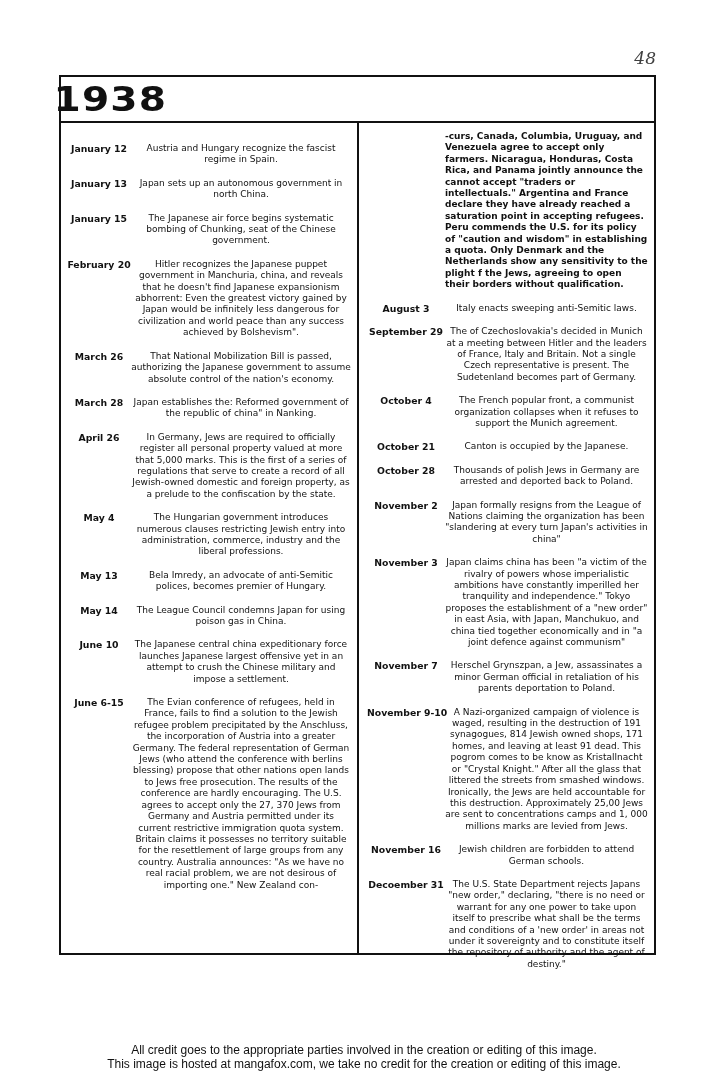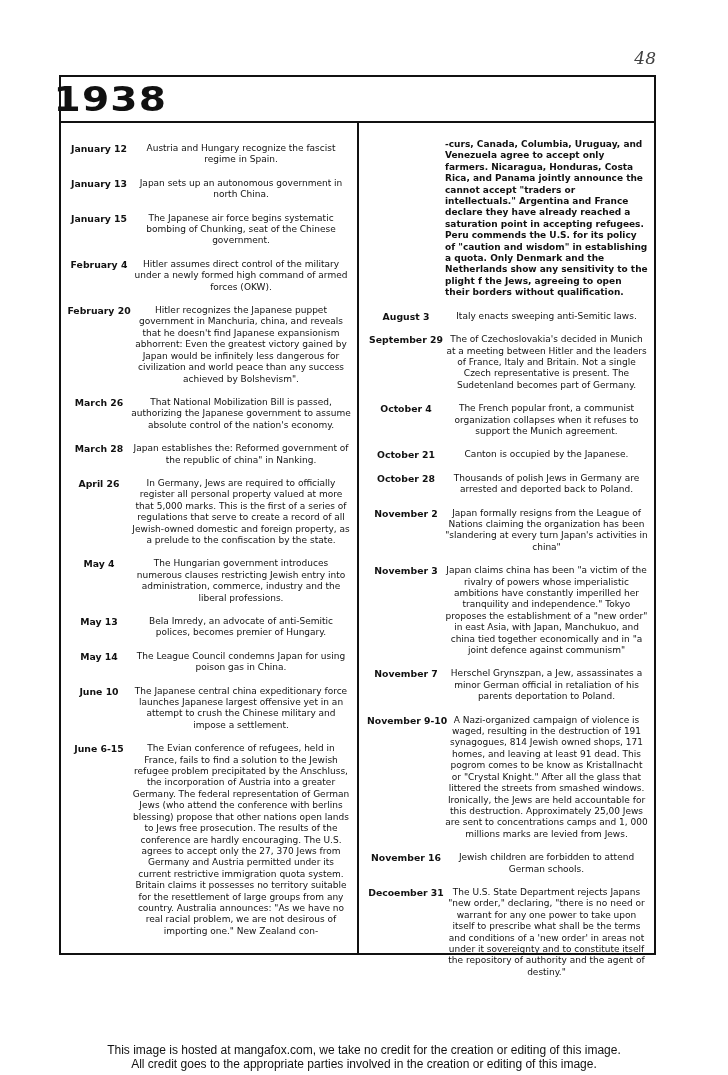--- a/index.html
+++ b/index.html
@@ -4,21 +4,21 @@
 <style>
   html, body { margin: 0; padding: 0; background: #ffffff; }
   body { width: 728px; height: 1075px; position: relative; overflow: hidden; font-family: "DejaVu Sans", sans-serif; color: #111; }
   .page-number { position: absolute; top: 48px; right: 72px; font-family: "DejaVu Serif", serif; font-style: italic; font-size: 17px; color: #404040; }
   .frame { position: absolute; left: 59px; top: 75px; width: 597px; height: 880px; border: 2.5px solid #111; box-sizing: border-box; }
   .title-bar { height: 44px; border-bottom: 2.5px solid #111; display: flex; align-items: center; }
   .title { font-family: "DejaVu Sans", sans-serif; font-weight: bold; font-size: 34px; letter-spacing: 1px; color: #111; transform: scaleX(1.15); }
   .columns { display: flex; height: calc(100% - 46px); }
   .col { box-sizing: border-box; padding: 20px 6px 0 6px; }
   .col-left { width: 298px; border-right: 2.5px solid #111; }
-  .col-right { flex: 1; padding-left: 8px; padding-top: 16px; }
+  .col-right { flex: 1; padding-left: 8px; padding-top: 8px; }
   .entry { display: flex; margin-bottom: 12px; text-align: center; }
   .date { width: 64px; flex: none; font-weight: bold; font-size: 9.3px; line-height: 11.4px; white-space: nowrap; }
   .col-right .date { width: 78px; }
   .text { flex: 1; font-weight: normal; font-size: 9px; line-height: 11.4px; }
   .cont { padding-left: 78px; font-weight: bold; font-size: 9px; line-height: 11.4px; margin-bottom: 12px; margin-top: 0; }
   .footer { position: absolute; left: 0; width: 728px; top: 1043px; text-align: center; font-family: "Liberation Sans", sans-serif; font-size: 12px; line-height: 14px; color: #111; }
 </style>
 </head>
 <body>
 
@@ -34,24 +34,20 @@
           <div class="date">January 12</div>
           <div class="text">Austria and Hungary recognize the fascist regime in Spain.</div>
         </div>
       <div class="entry">
           <div class="date">January 13</div>
           <div class="text">Japan sets up an autonomous government in north China.</div>
         </div>
       <div class="entry">
           <div class="date">January 15</div>
           <div class="text">The Japanese air force begins systematic bombing of Chunking, seat of the Chinese government.</div>
-        </div>
-      <div class="entry">
-          <div class="date">February 4</div>
-          <div class="text">Hitler assumes direct control of the military under a newly formed high command of armed forces (OKW).</div>
         </div>
       <div class="entry">
           <div class="date">February 20</div>
           <div class="text">Hitler recognizes the Japanese puppet government in Manchuria, china, and reveals that he doesn't find Japanese expansionism abhorrent: Even the greatest victory gained by Japan would be infinitely less dangerous for civilization and world peace than any success achieved by Bolshevism".</div>
         </div>
       <div class="entry">
           <div class="date">March 26</div>
           <div class="text">That National Mobilization Bill is passed, authorizing the Japanese government to assume absolute control of the nation's economy.</div>
         </div>
       <div class="entry">
@@ -127,15 +123,15 @@
         </div>
       <div class="entry">
           <div class="date">Decoember 31</div>
           <div class="text">The U.S. State Department rejects Japans "new order," declaring, "there is no need or warrant for any one power to take upon itself to prescribe what shall be the terms and conditions of a 'new order' in areas not under it sovereignty and to constitute itself the repository of authority and the agent of destiny."</div>
         </div>
     </div>
   </div>
 </div>
 
 <div class="footer">
+  <div>All credit goes to the appropriate parties involved in the creation or editing of this image.</div>
   <div>This image is hosted at mangafox.com, we take no credit for the creation or editing of this image.</div>
-  <div>All credit goes to the appropriate parties involved in the creation or editing of this image.</div>
 </div>
 
 </body></html>

